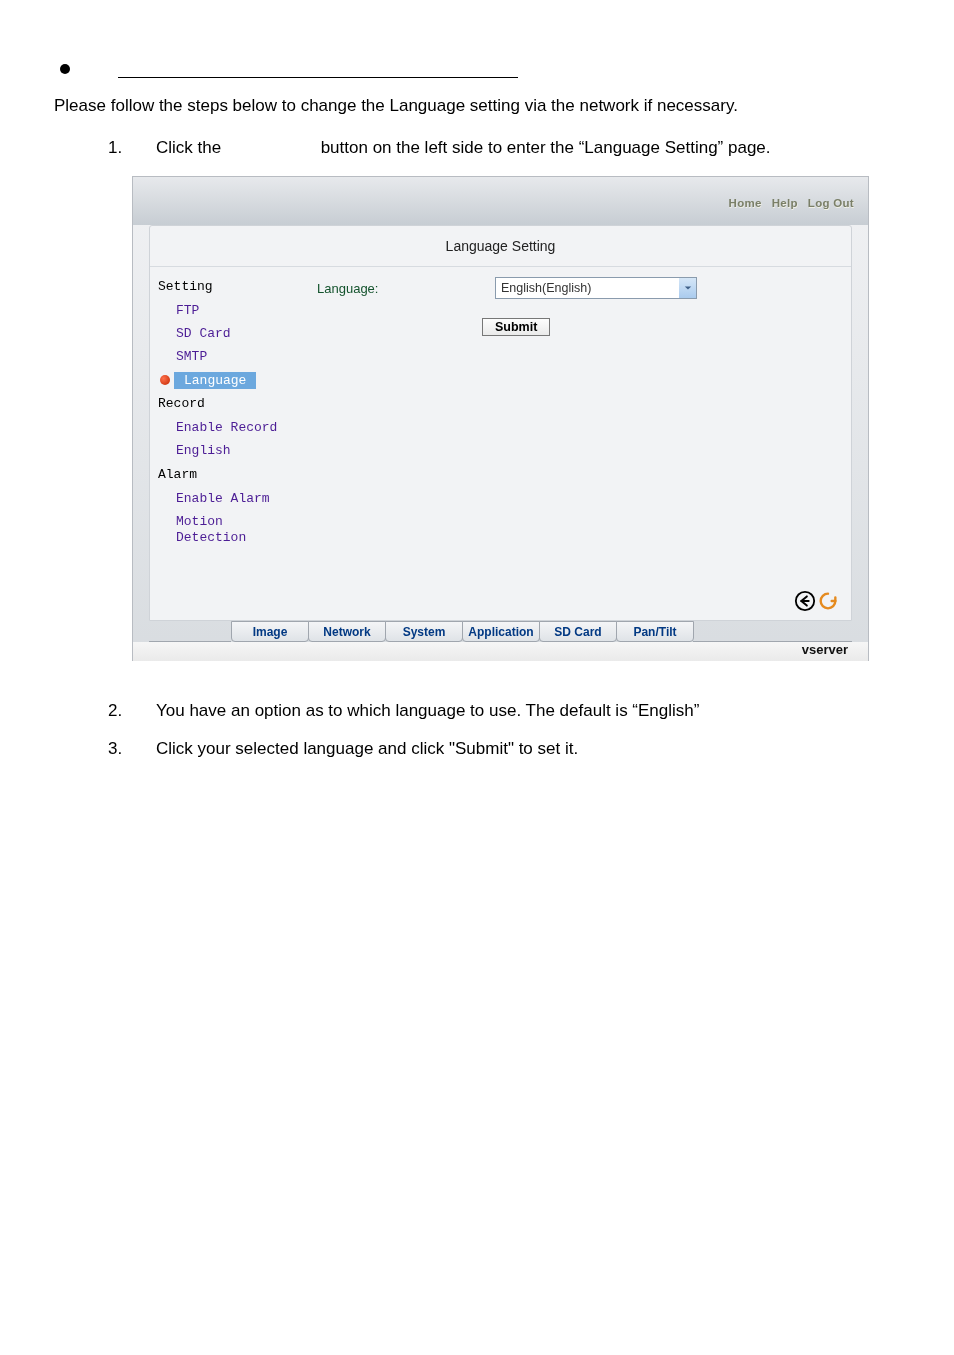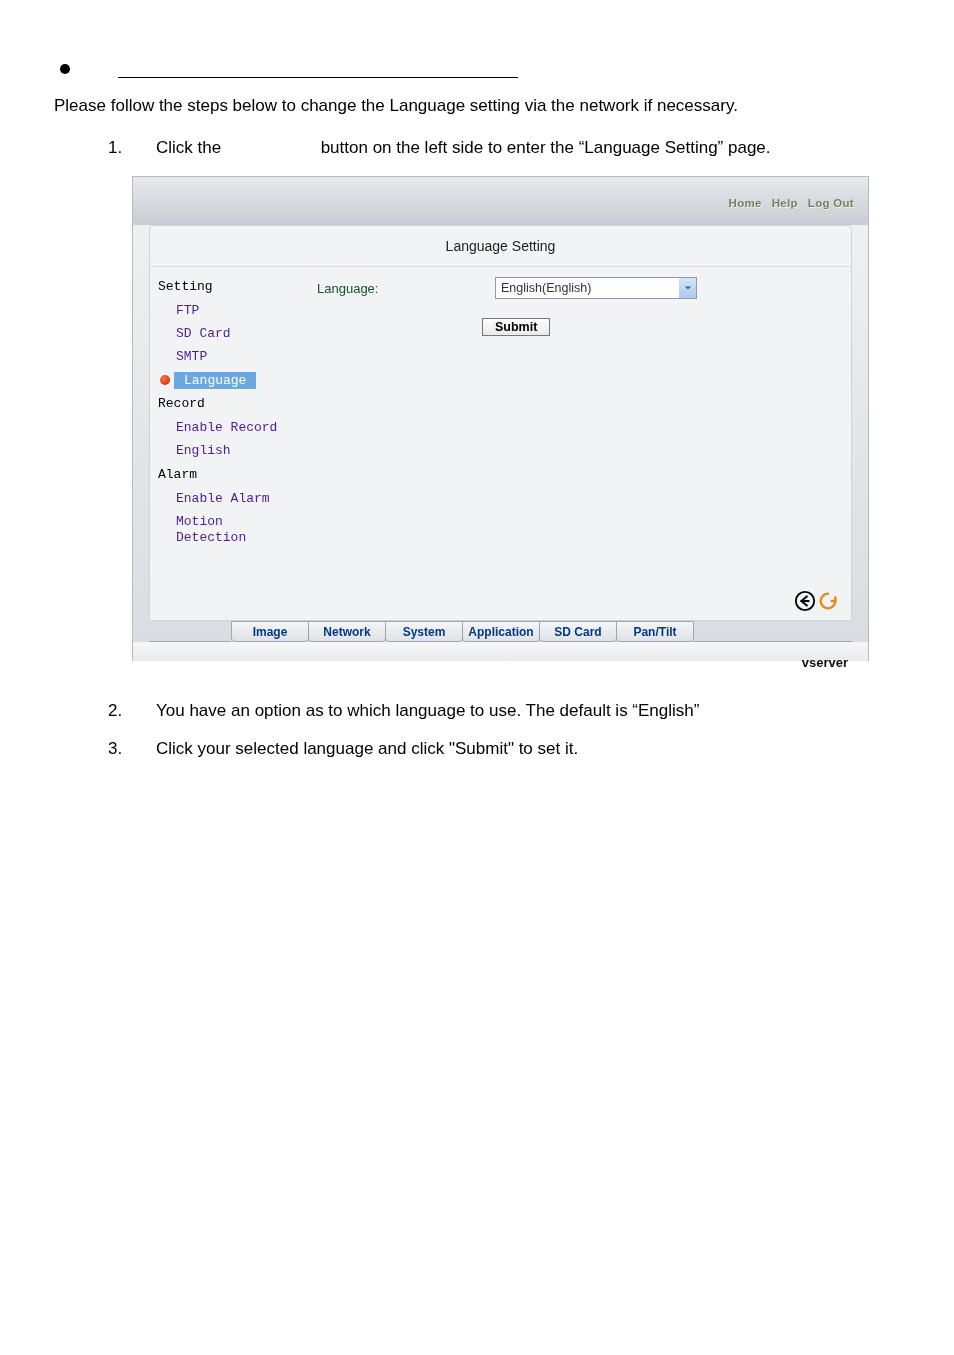--- a/index.html
+++ b/index.html
@@ -144,21 +144,21 @@
       display: flex; align-items: center; justify-content: center;
       height: 21px;
       margin-right: -1px;
     }
     .tab-spacer-right { flex: 1; border-bottom: 1px solid #a0a6ae; }
     .footer {
       text-align: right;
       font-size: 13px;
       font-weight: bold;
       color: #111;
-      padding: 13px 20px 3px 0;
+      padding: 0 20px 3px 0;
       margin: 0;
       background: linear-gradient(180deg, #f6f6f6, #eaeaea);
       height: 19px;
     }
   </style>
 </head>
 <body>
 
 <div class="doc-header">
   <span class="bullet"></span>

